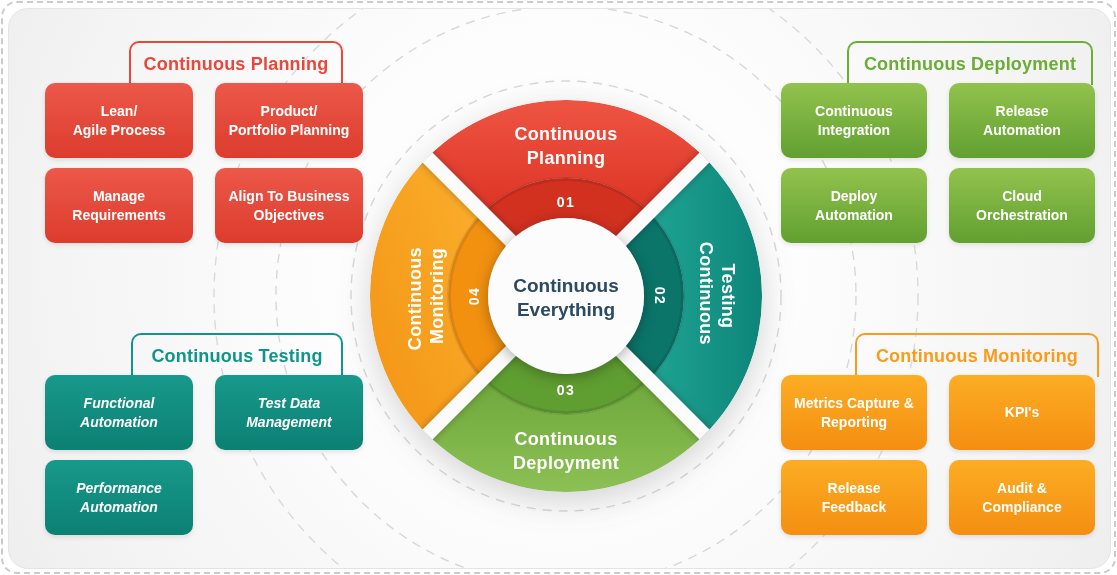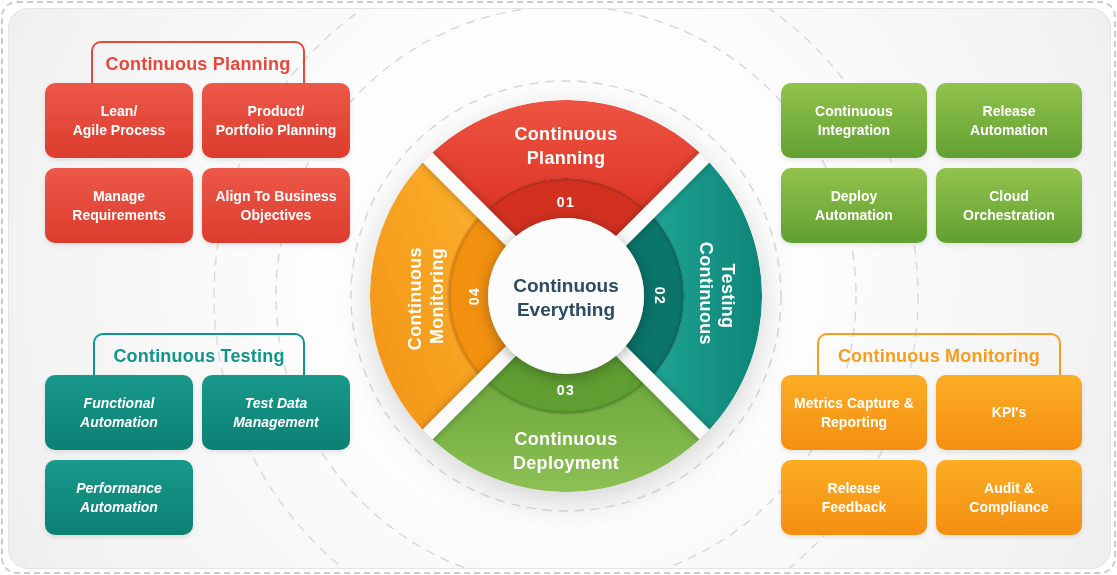--- a/index.html
+++ b/index.html
@@ -5,22 +5,22 @@
   html,body{margin:0;padding:0;background:#ffffff;}
   #stage{position:relative;width:1117px;height:575px;overflow:hidden;
          font-family:"Liberation Sans","DejaVu Sans",sans-serif;background:#ffffff;}
   #dashed-frame{position:absolute;inset:1px;border:2px dashed #cbcbcb;border-radius:16px;pointer-events:none;z-index:0;}
   #card{position:absolute;left:8px;top:8px;width:1101px;height:559px;border:1px solid #e4e4e4;border-radius:20px;
         overflow:hidden;background:radial-gradient(circle at 50% 46%, #fdfdfd 38%, #f4f4f4 80%, #eeeeee 100%);}
   #guides{position:absolute;left:0;top:0;z-index:0;}
   #wheel{position:absolute;left:337px;top:67px;z-index:1;filter:drop-shadow(0 10px 16px rgba(70,70,70,.22));}
   .gtitle{position:absolute;height:42px;border:2px solid #999;border-bottom:none;border-radius:10px 10px 0 0;
           display:flex;align-items:center;justify-content:center;font-size:18px;font-weight:700;z-index:1;
-          letter-spacing:.2px;}
-  .grid{position:absolute;display:grid;grid-template-columns:148px 148px;grid-auto-rows:75px;gap:10px 9px;z-index:2;}
+          letter-spacing:.2px;margin-left:38px;}
+  .grid{position:absolute;display:grid;grid-template-columns:148px 148px;grid-auto-rows:75px;gap:10px 22px;z-index:2;}
   .grid.rgt{grid-template-columns:146px 146px;}
   .item{border-radius:10px;display:flex;align-items:center;justify-content:center;text-align:center;
         color:#ffffff;font-size:14px;font-weight:700;line-height:1.32;white-space:pre-line;
         box-shadow:0 2px 5px rgba(0,0,0,.10);padding:4px;box-sizing:border-box;}
   .red{background:linear-gradient(180deg,#ec5849,#dc3c2d);}
   .teal{background:linear-gradient(180deg,#18998b,#0b8073);font-style:italic;}
   .green{background:linear-gradient(180deg,#92c24d,#61a031);}
   .orange{background:linear-gradient(180deg,#fcad24,#f48e11);}
   text{text-anchor:middle;dominant-baseline:central;font-family:"Liberation Sans","DejaVu Sans",sans-serif;}
   .seg-label{font-size:18px;font-weight:700;fill:#ffffff;letter-spacing:.3px;}
@@ -114,20 +114,21 @@
       <div class="item red">Lean/
 Agile Process</div>
       <div class="item red">Product/
 Portfolio Planning</div>
       <div class="item red">Manage
 Requirements</div>
       <div class="item red">Align To Business
 Objectives</div>
     </div>
 
+    <div class="gtitle" style="left: 800px; top: 32px; width: 242px; color: rgb(107, 173, 54); border-color: rgb(107, 173, 54);">Continuous Deployment</div>
     <div class="grid rgt" style="left:772px;top:74px">
       <div class="item green">Continuous
 Integration</div>
       <div class="item green">Release
 Automation</div>
       <div class="item green">Deploy
 Automation</div>
       <div class="item green">Cloud
 Orchestration</div>
     </div>

